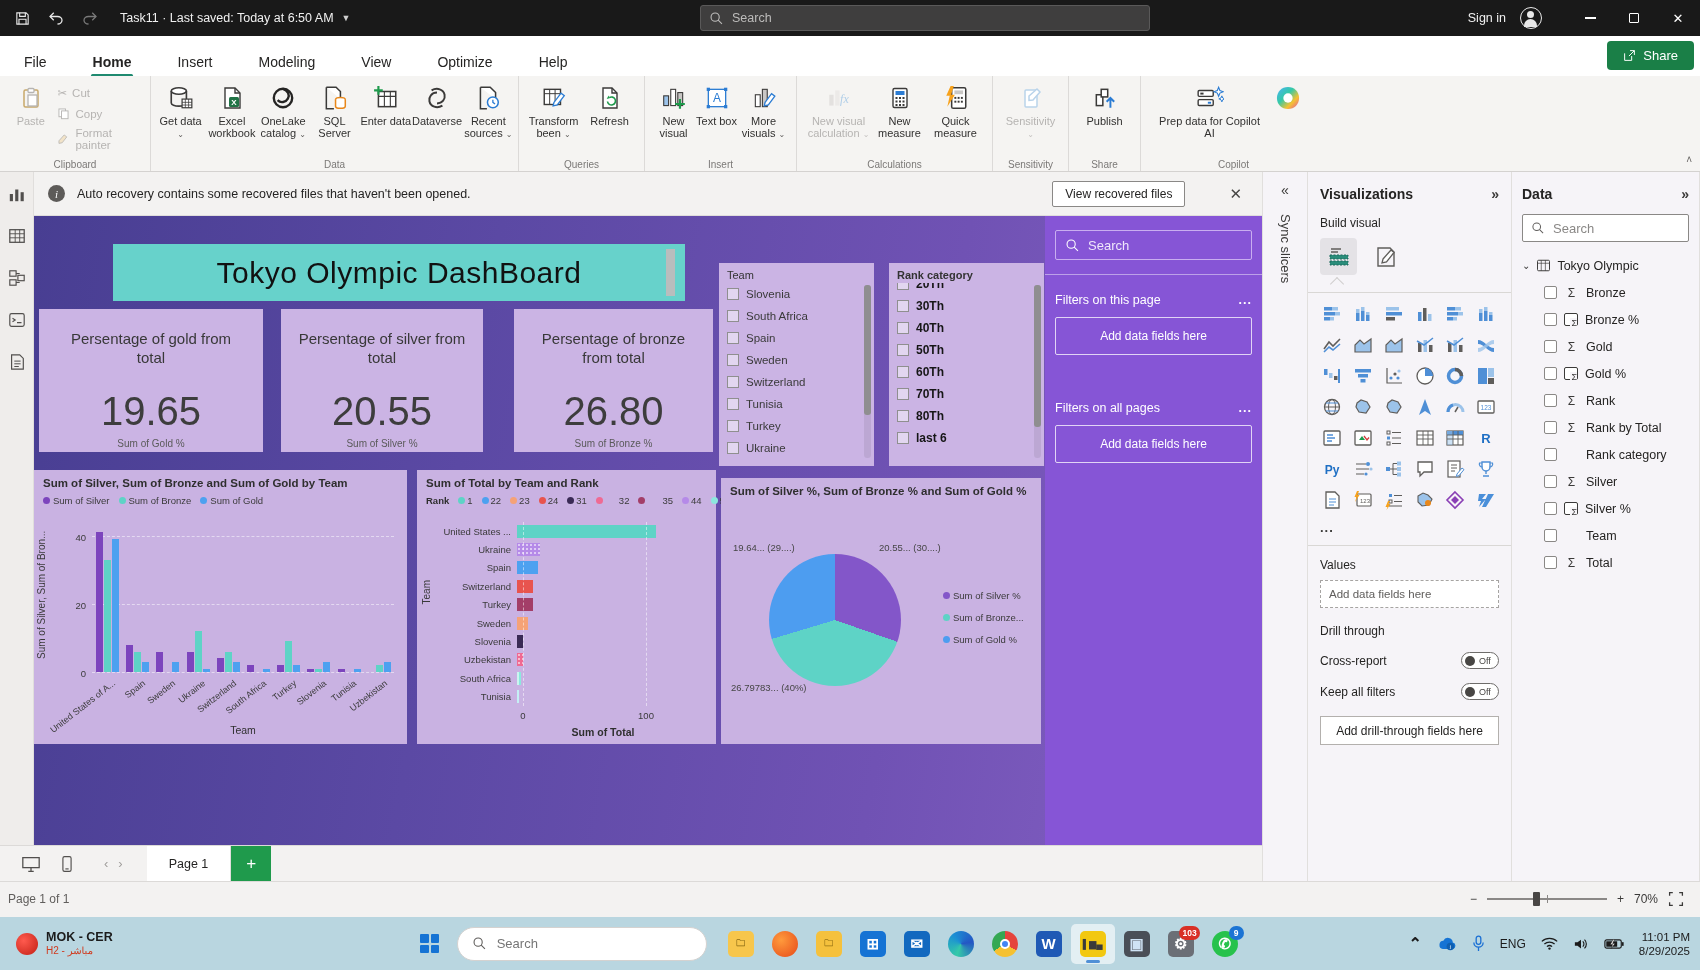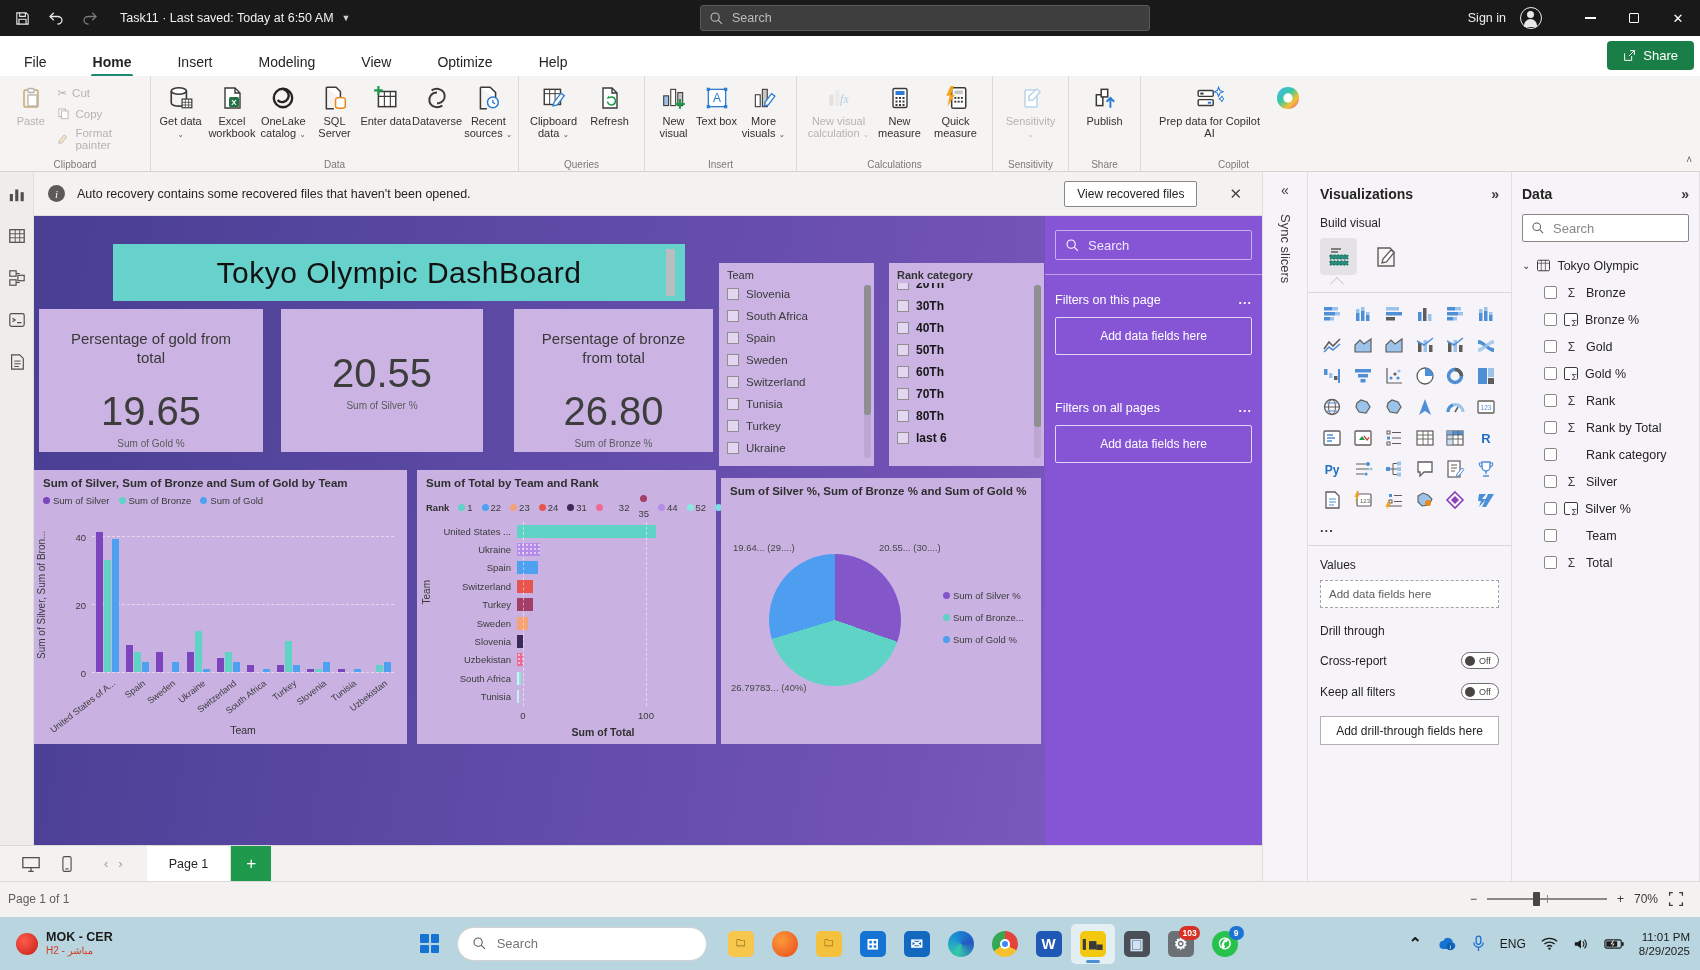--- a/index.html
+++ b/index.html
@@ -49,21 +49,21 @@
   .ribbon-collapse { position:absolute; right:8px; bottom:6px; font-size:10px; color:#605e5c; }
 
   
   .left-rail { position:absolute; left:0; top:172px; width:34px; height:673px; background:#efedeb; border-right:1px solid #e0dedc; display:flex; flex-direction:column; align-items:center; gap:22px; padding-top:12px; }
   .rail-ic { width:20px; height:20px; color:#514f4d; display:flex; align-items:center; justify-content:center; }
 
   
   .notif { position:absolute; left:34px; top:172px; width:1228px; height:44px; background:#f3f2f1; border-bottom:1px solid #e0dedc; display:flex; align-items:center; padding:0 14px; gap:12px; }
   .info-ic { width:17px; height:17px; border-radius:50%; background:#5d5b59; color:#fff; font-size:11px; font-style:italic; font-family:"Liberation Serif",serif; display:flex; align-items:center; justify-content:center; flex:none; }
   .notif-msg { font-size:12.5px; color:#252423; flex:1; }
-  .notif-btn { background:#fff; border:1px solid #8a8886; border-radius:2px; font-size:12px; color:#252423; padding:5px 12px; margin-right:14px; white-space:nowrap; }
+  .notif-btn { background:#fff; border:1px solid #8a8886; border-radius:2px; font-size:12px; color:#252423; padding:5px 12px; margin-right:26px; white-space:nowrap; }
   .notif-x { font-size:15px; color:#464644; padding:0 6px; }
 
   
   .canvas { position:absolute; left:34px; top:216px; width:1228px; height:629px; background:linear-gradient(100deg,#483e92 0%,#5b49a4 35%,#7052b4 70%,#8560c4 100%); }
   .banner { position:absolute; left:79px; top:28px; width:572px; height:57px; background:#67d2cb; display:flex; align-items:center; justify-content:center; }
   .banner-text { font-size:30px; color:#111; letter-spacing:.5px; }
   .banner-stripe { position:absolute; right:10px; top:5px; width:9px; height:47px; background:#b9bdbd; }
   .kpi { position:absolute; background:#cbb4e4; display:flex; flex-direction:column; align-items:center; padding-top:20px; }
   .kpi-title { font-size:15px; color:#383838; text-align:center; line-height:19px; padding:0 16px; }
   .kpi-value { font-size:40px; color:#3d3d3d; margin-top:22px; }
@@ -383,21 +383,21 @@
 
     <div class="rgroup" style="width:126px">
       <div class="rbtn">
         <span class="ric">
             <svg width="26" height="26" viewBox="0 0 24 24">
               <rect x="3" y="4" width="15" height="14" fill="#fff" stroke="#3b3a39" stroke-width="1.3"></rect>
               <path d="M3 8h15M8 4v14M13 4v14" stroke="#3b3a39" stroke-width=".9"></path>
               <path d="M12 16l6.5-8.5 3 2.3-6.5 8.5-3.8 1z" fill="#fff" stroke="#2b7cd3" stroke-width="1.2"></path>
             </svg>
           </span>
-        <span><span>Clipboard data</span> <span class="caret">⌄</span></span>
+        <span><span>Transform been</span> <span class="caret">⌄</span></span>
       </div>
       <div class="rbtn">
         <span class="ric">
             <svg width="24" height="26" viewBox="0 0 24 24">
               <path d="M5 2h9l5 5v15H5z" fill="#fff" stroke="#3b3a39" stroke-width="1.4"></path>
               <path d="M14 2v5h5" fill="none" stroke="#3b3a39" stroke-width="1.4"></path>
               <path d="M9.5 15.5a4 4 0 1 0 1.7-3.8" fill="none" stroke="#1e9a4c" stroke-width="1.6"></path>
               <path d="M10.6 9.5l.9 2.8-2.8.7z" fill="#1e9a4c"></path>
             </svg>
           </span>
@@ -607,20 +607,21 @@
       <span class="banner-text">Tokyo Olympic DashBoard</span>
       <span class="banner-stripe"></span>
     </div>
 
     <div class="kpi" style="left:5px;top:93px;width:224px;height:143px;">
       <div class="kpi-title">Persentage of gold from total</div>
       <div class="kpi-value">19.65</div>
       <div class="kpi-caption">Sum of Gold %</div>
     </div>
     <div class="kpi" style="left:247px;top:93px;width:202px;height:143px;">
+      <div class="kpi-title">Persentage of silver from total</div>
       <div class="kpi-value">20.55</div>
       <div class="kpi-caption">Sum of Silver %</div>
     </div>
     <div class="kpi" style="left:480px;top:93px;width:199px;height:143px;">
       <div class="kpi-title">Persentage of bronze from total</div>
       <div class="kpi-value">26.80</div>
       <div class="kpi-caption">Sum of Bronze %</div>
     </div>
 
     <div class="slicer" style="left:685px;top:47px;width:155px;height:203px;">
@@ -816,21 +817,21 @@
             <span>24</span>
           </span>
           <span class="leg-item" style="gap: 2px;">
             <span class="leg-dot" style="background: rgb(58, 42, 85);"></span>
             <span>31</span>
           </span>
           <span class="leg-item" style="gap: 16px;">
             <span class="leg-dot" style="background: rgb(239, 106, 147);"></span>
             <span>32</span>
           </span>
-          <span class="leg-item" style="gap: 6px; flex-direction: column;">
+          <span class="leg-item" style="gap: 17px;">
             <span class="leg-dot" style="background: rgb(163, 62, 104);"></span>
             <span>35</span>
           </span>
           <span class="leg-item" style="gap: 2px;">
             <span class="leg-dot" style="background: rgb(181, 138, 232);"></span>
             <span>44</span>
           </span>
           <span class="leg-item" style="gap: 2px;">
             <span class="leg-dot" style="background: rgb(140, 232, 222);"></span>
             <span>52</span>

